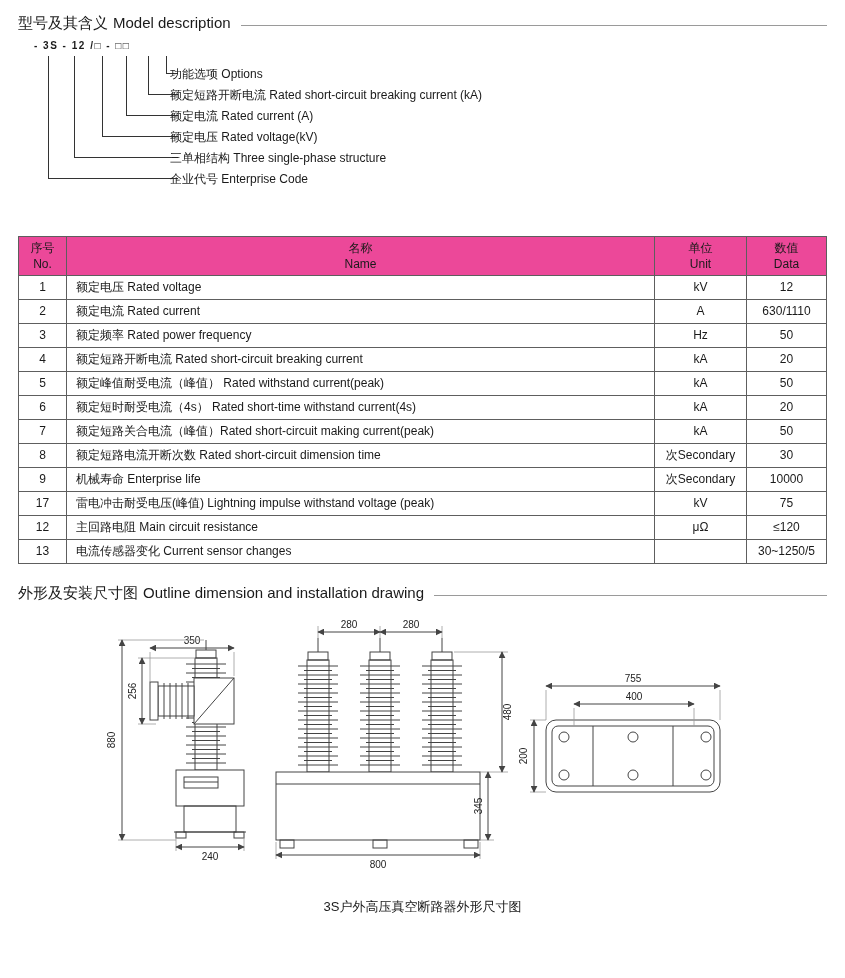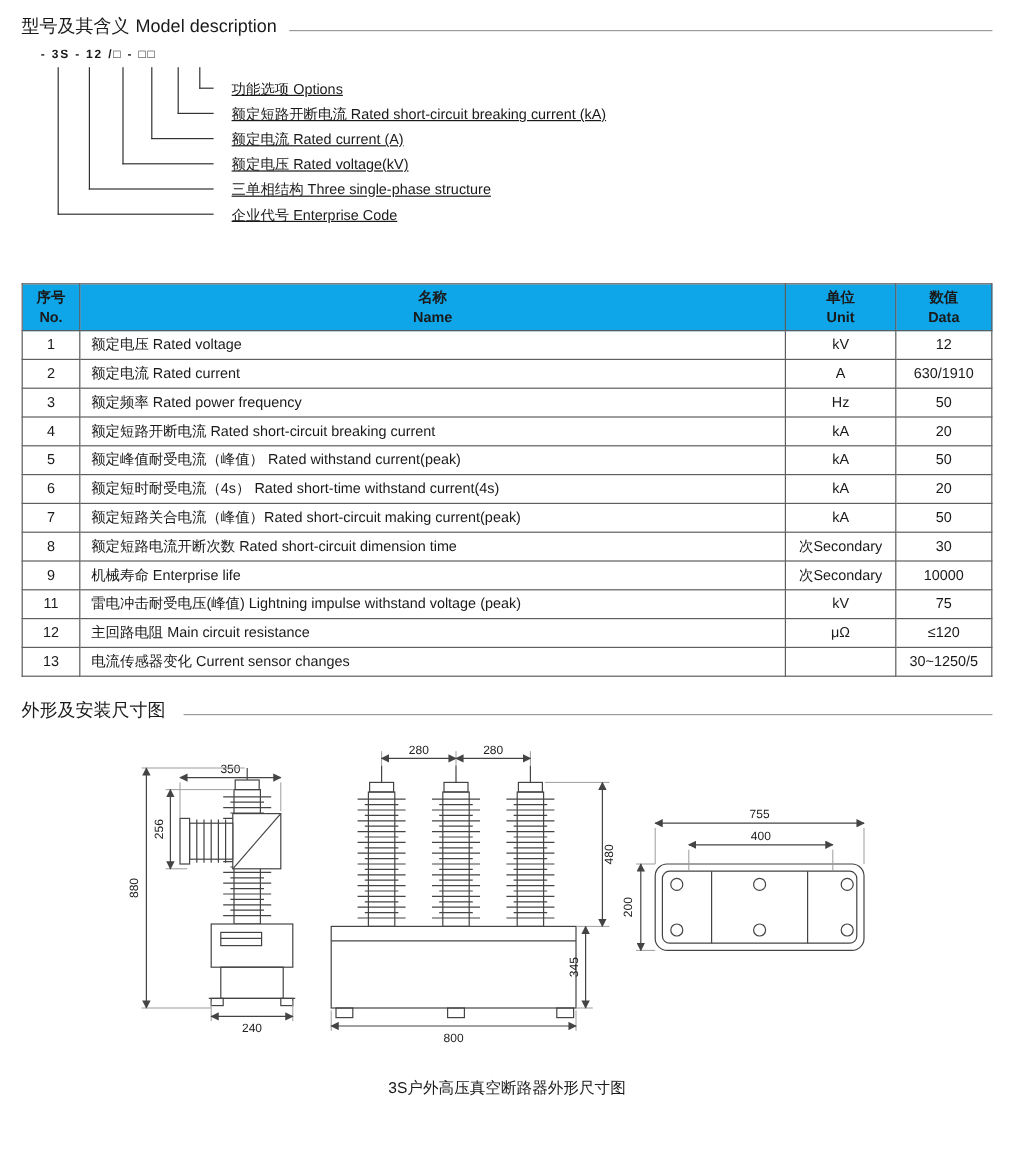--- a/index.html
+++ b/index.html
@@ -8,26 +8,26 @@
   .page { width:845px; height:978px; position:relative; background:#fff; padding:12px 18px 0 18px; overflow:hidden; }
 
   .sec-head { display:flex; align-items:center; font-size:15px; line-height:22px; font-weight:500; white-space:nowrap; }
   .sec-head .zh { margin-right:5px; }
   .sec-head .rule { flex:1; height:1px; background:#9a9a9a; margin-left:10px; position:relative; top:2px; }
 
   
   .model-diagram { position:relative; height:196px; }
   .model-code { position:absolute; left:16px; top:6px; font-size:10px; font-weight:bold; letter-spacing:1.5px; white-space:nowrap; }
   .conn { position:absolute; border-left:1px solid #333; border-bottom:1px solid #333; }
-  .model-label { position:absolute; left:175px; font-size:12px; line-height:16px; white-space:nowrap;text-decoration:underline; }
+  .model-label { position:absolute; left:152px; font-size:12px; line-height:16px; white-space:nowrap; }
 
   
   table.params { width:100%; border-collapse:collapse; margin-top:6px; }
   .params th, .params td { border:1px solid #5e5e5e; font-size:12px; padding:4px 6px; line-height:15px; }
-  .params th { background:#0ea5e9; font-weight:bold; padding:3px 4px; }
+  .params th { background:#ec4899; font-weight:normal; padding:3px 4px; }
   .params .c { text-align:center; }
   .params .l { text-align:left; padding-left:9px; }
   .params th div { line-height:16px; text-align:center; }
 
   .sec-head.h2 { margin-top:10px; }
   .sec-head.h3 { margin-top:18px; }
 
   
   .svgwrap { margin-top:16px; display:block; }
   svg .geo, svg .geo * { stroke:#444; stroke-width:1; fill:none; }
@@ -99,21 +99,21 @@
       <tr>
           <td class="c">1</td>
           <td class="l">额定电压 Rated voltage</td>
           <td class="c">kV</td>
           <td class="c">12</td>
         </tr>
       <tr>
           <td class="c">2</td>
           <td class="l">额定电流 Rated current</td>
           <td class="c">A</td>
-          <td class="c">630/1910</td>
+          <td class="c">630/1110</td>
         </tr>
       <tr>
           <td class="c">3</td>
           <td class="l">额定频率 Rated power frequency</td>
           <td class="c">Hz</td>
           <td class="c">50</td>
         </tr>
       <tr>
           <td class="c">4</td>
           <td class="l">额定短路开断电流 Rated short-circuit breaking current</td>
@@ -144,21 +144,21 @@
           <td class="c">次Secondary</td>
           <td class="c">30</td>
         </tr>
       <tr>
           <td class="c">9</td>
           <td class="l">机械寿命 Enterprise life</td>
           <td class="c">次Secondary</td>
           <td class="c">10000</td>
         </tr>
       <tr>
-          <td class="c">11</td>
+          <td class="c">17</td>
           <td class="l">雷电冲击耐受电压(峰值) Lightning impulse withstand voltage (peak)</td>
           <td class="c">kV</td>
           <td class="c">75</td>
         </tr>
       <tr>
           <td class="c">12</td>
           <td class="l">主回路电阻 Main circuit resistance</td>
           <td class="c">μΩ</td>
           <td class="c">≤120</td>
         </tr>
@@ -166,20 +166,21 @@
           <td class="c">13</td>
           <td class="l">电流传感器变化 Current sensor changes</td>
           <td class="c"></td>
           <td class="c">30~1250/5</td>
         </tr>
     </tbody>
   </table>
 
   <div class="sec-head h3">
     <span class="zh">外形及安装尺寸图</span>
+    <span class="en">Outline dimension and installation drawing</span>
     <span class="rule"></span>
   </div>
 
   <svg class="svgwrap" width="810" height="258" viewBox="0 0 810 258">
     <defs>
       <marker id="arr" viewBox="0 0 10 10" refX="9" refY="5" markerWidth="7" markerHeight="7" orient="auto-start-reverse">
         <path d="M0,0 L10,5 L0,10 z" fill="#444"></path>
       </marker>
       <g id="ribs" stroke="#444" stroke-width="1" fill="none">
         <line x1="-20" y1="0" x2="20" y2="0"></line>

